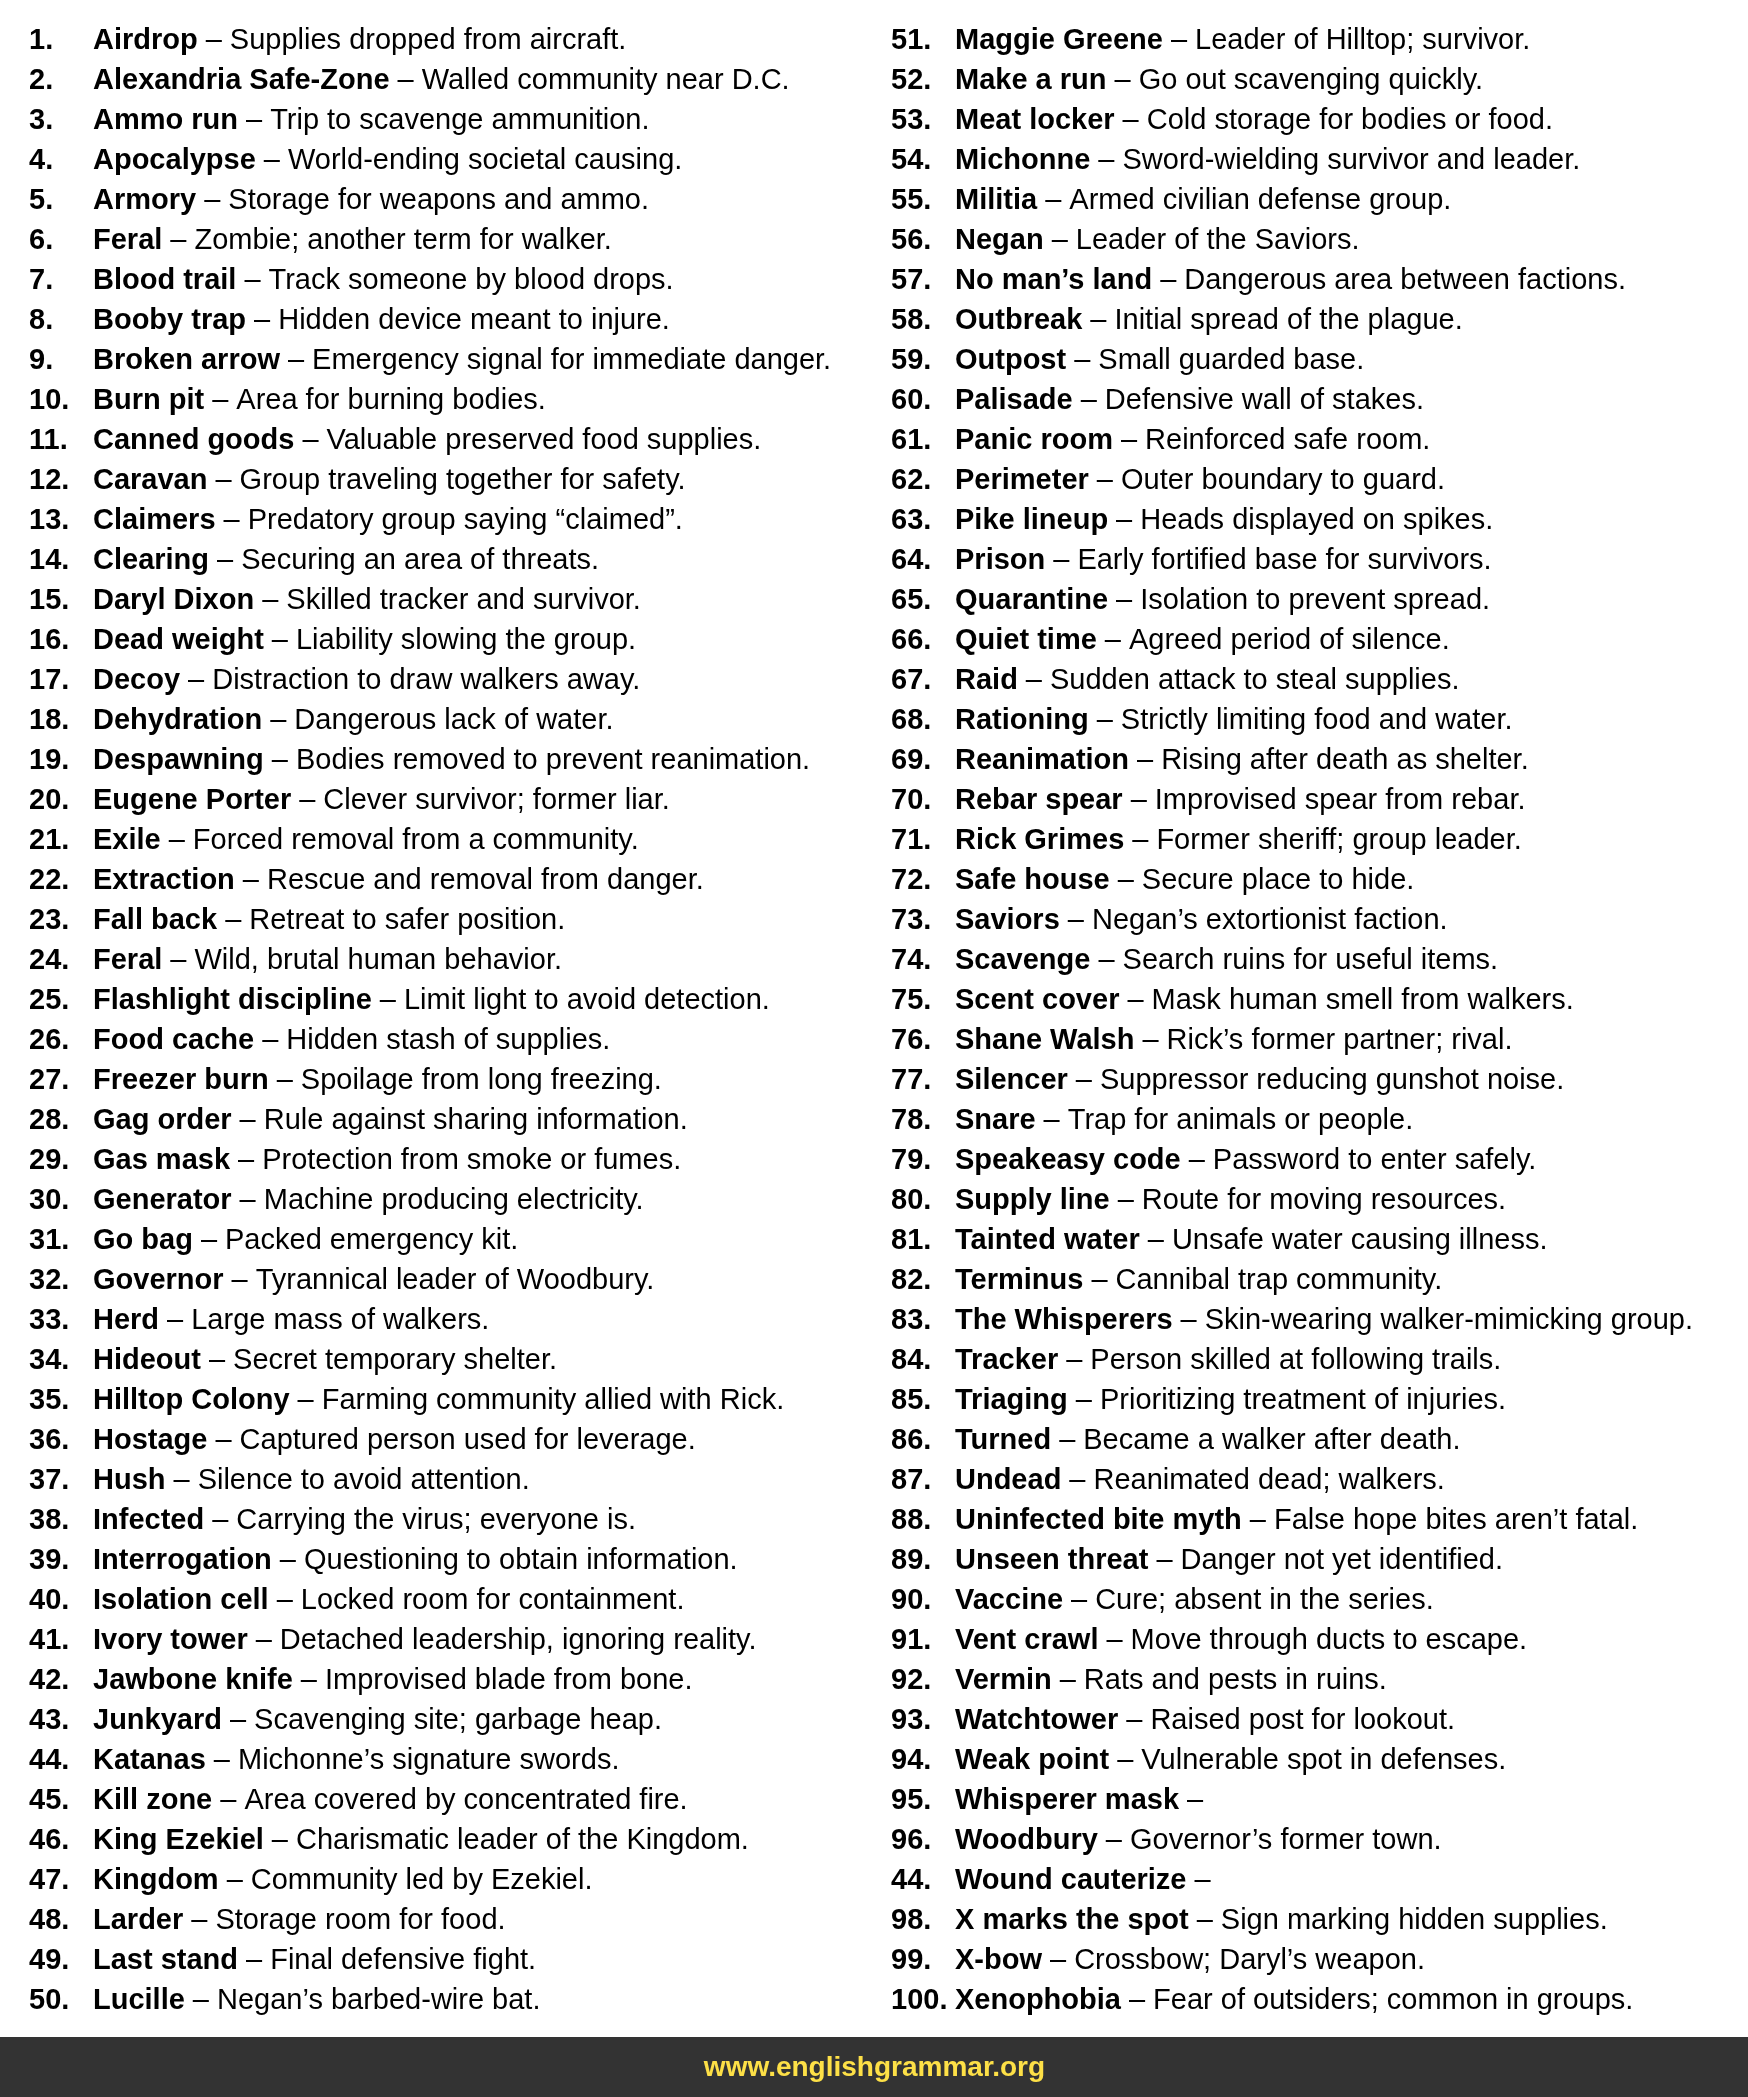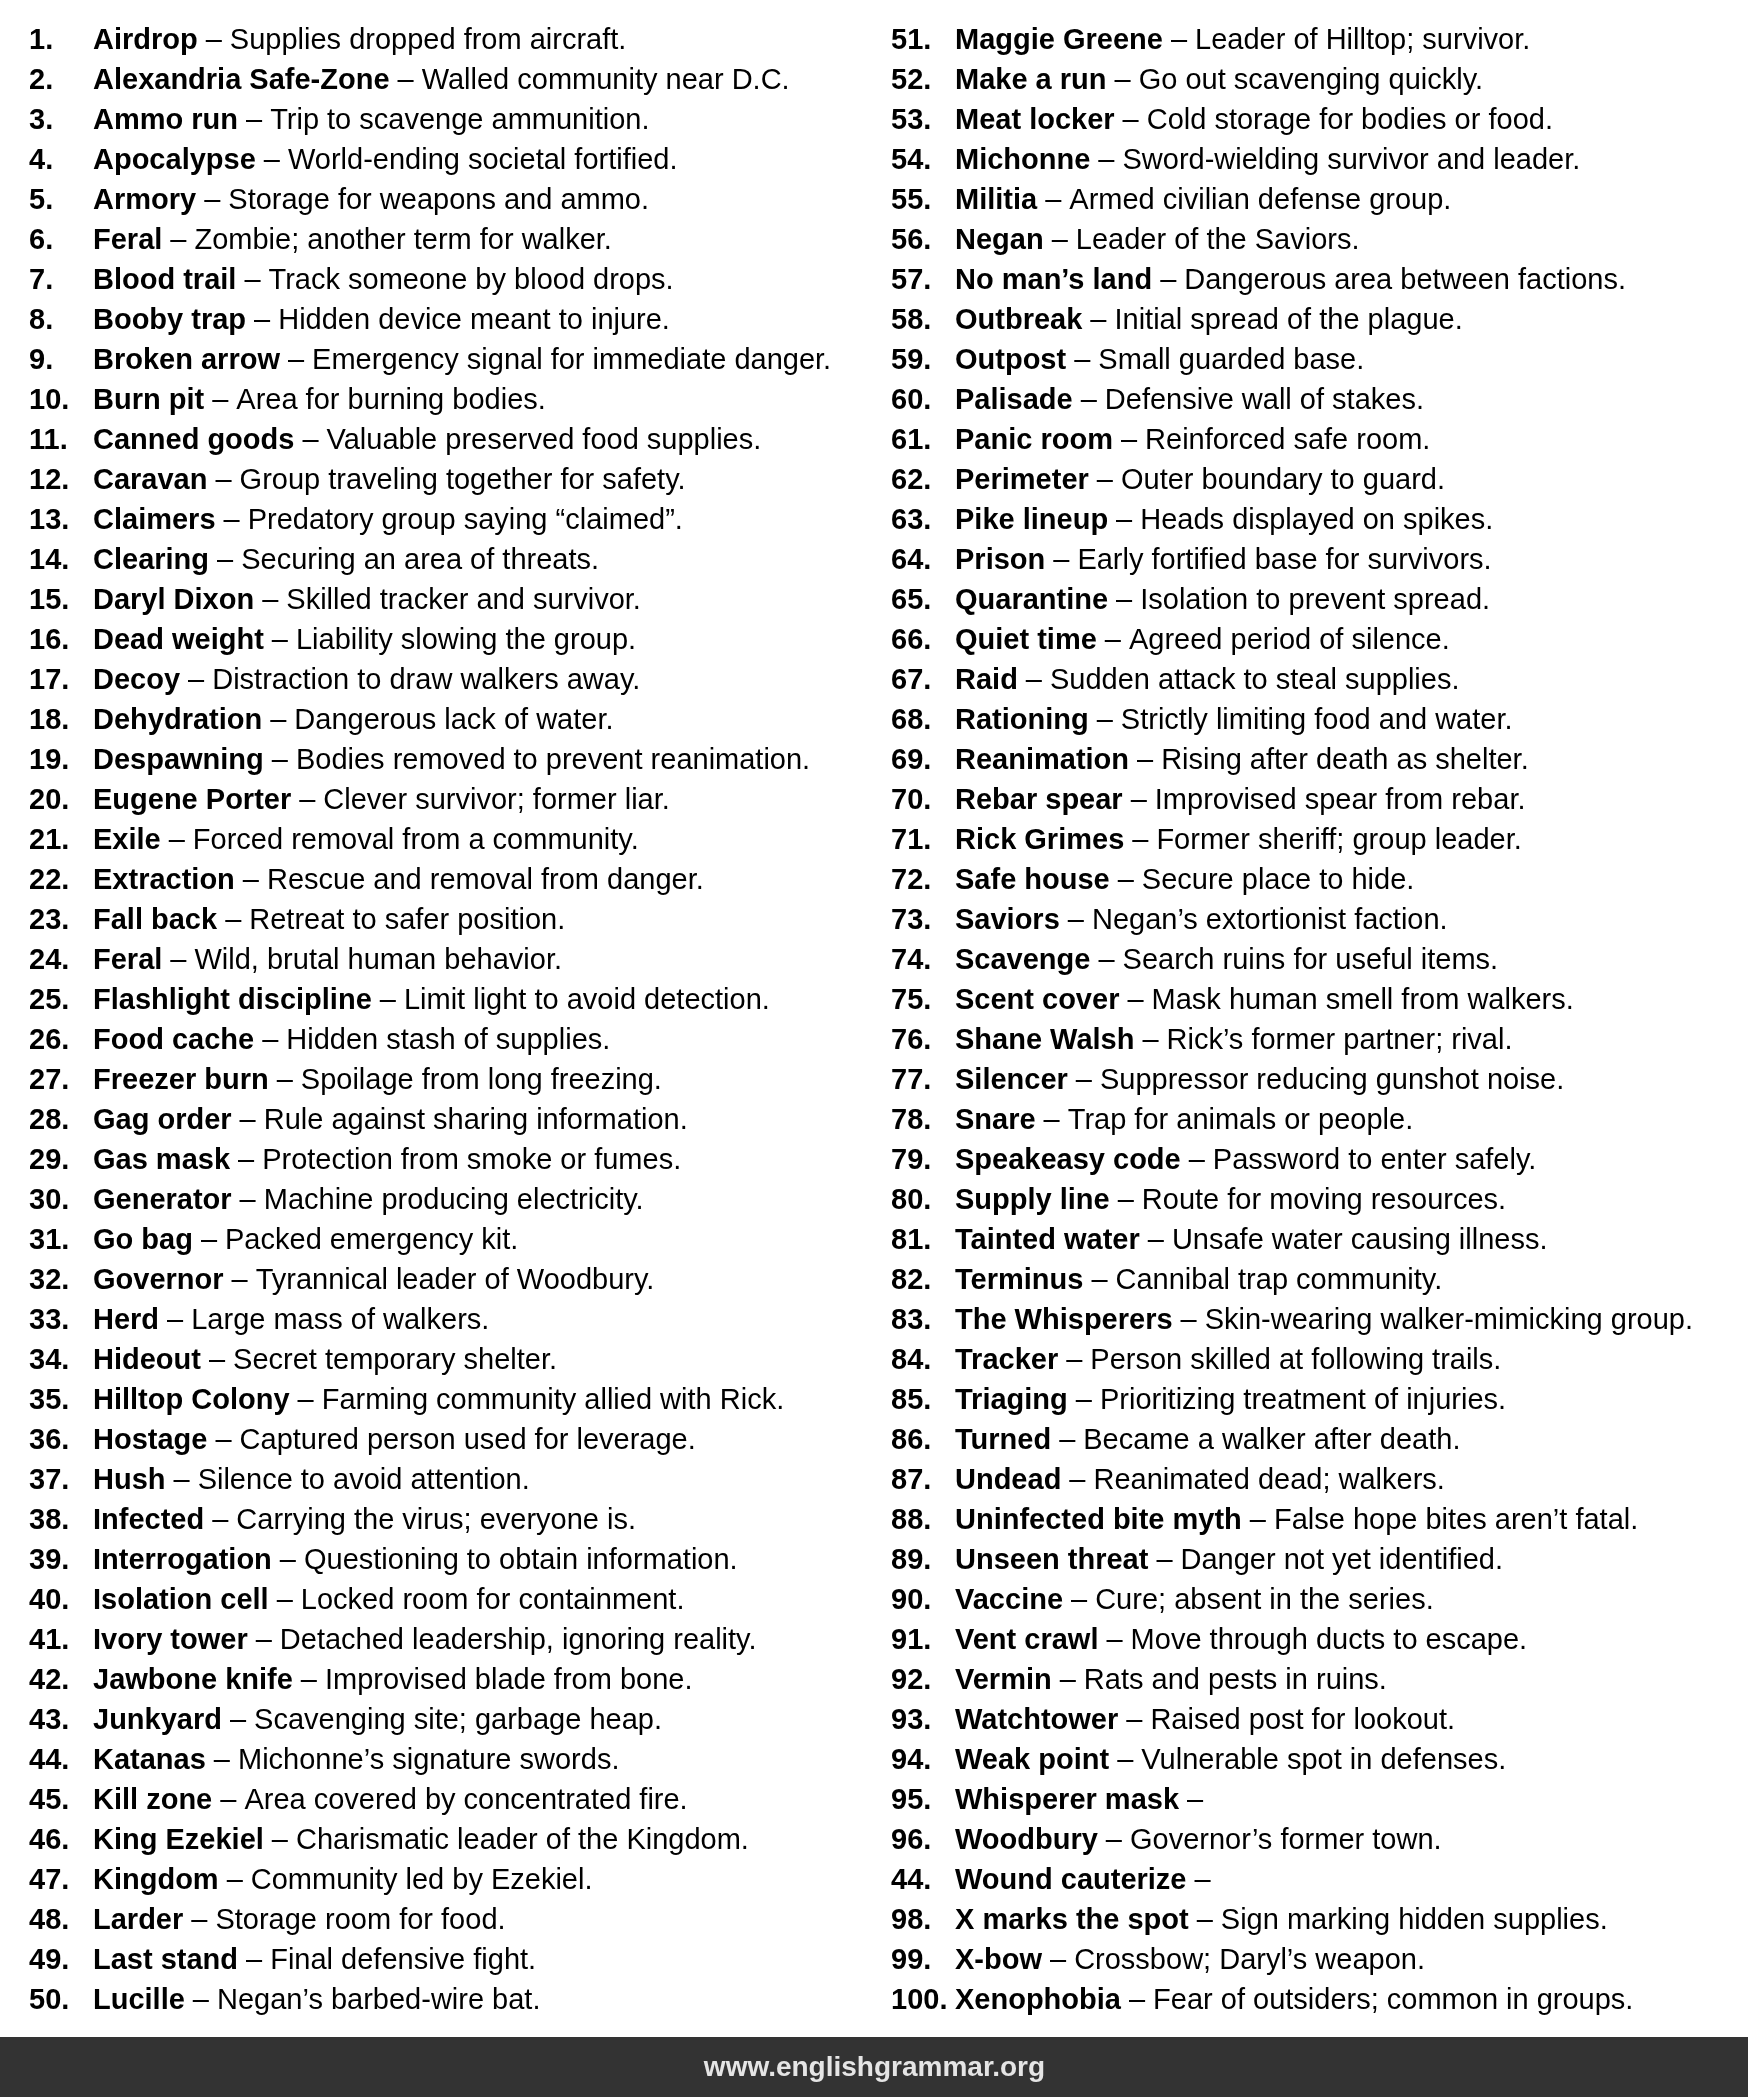--- a/index.html
+++ b/index.html
@@ -50,21 +50,21 @@
     left: 0;
     right: 0;
     top: 2037px;
     bottom: 0;
     background: #333333;
     display: flex;
     align-items: center;
     justify-content: center;
   }
   .footer-url {
-    color: #e5e5e5;
+    color: #fde047;
     font-weight: bold;
     font-size: 28px;
   }
 </style>
 </head>
 <body>
 
 <div class="page">
   <div class="columns">
     <div class="col" id="col-left">
@@ -83,21 +83,21 @@
         <div class="item">
           <span class="num">3.</span>
           <span class="term">Ammo run</span>
           <span class="sep">–</span>
           <span class="desc">Trip to scavenge ammunition.</span>
         </div>
         <div class="item">
           <span class="num">4.</span>
           <span class="term">Apocalypse</span>
           <span class="sep">–</span>
-          <span class="desc">World-ending societal fortified.</span>
+          <span class="desc">World-ending societal causing.</span>
         </div>
         <div class="item">
           <span class="num">5.</span>
           <span class="term">Armory</span>
           <span class="sep">–</span>
           <span class="desc">Storage for weapons and ammo.</span>
         </div>
         <div class="item">
           <span class="num">6.</span>
           <span class="term">Feral</span>

